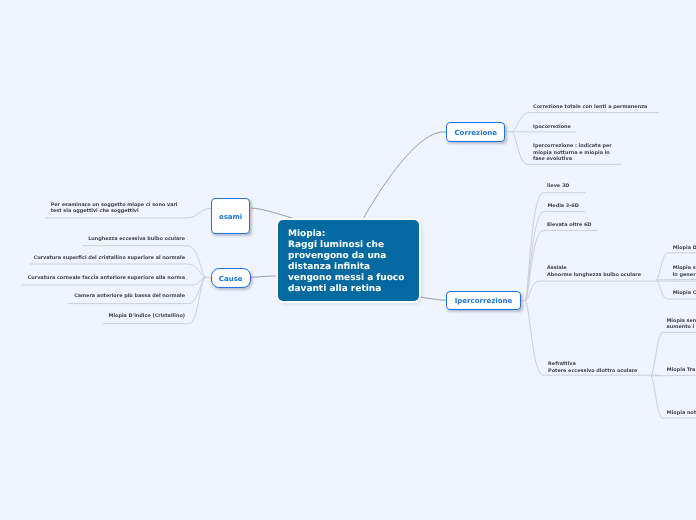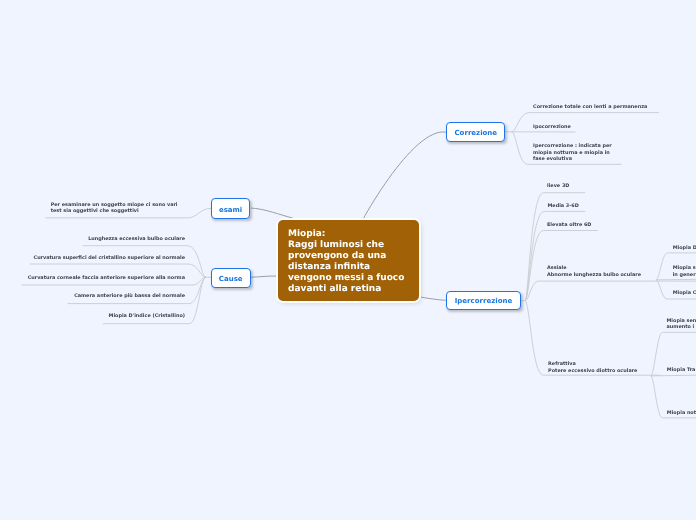--- a/index.html
+++ b/index.html
@@ -6,21 +6,21 @@
   body{width:696px;height:520px;overflow:hidden;background:#f0f4fe;
        font-family:"DejaVu Sans",sans-serif;
        -webkit-font-smoothing:antialiased;text-rendering:geometricPrecision;}
   #map{position:relative;width:696px;height:520px;overflow:hidden;
        transform:translateZ(0);will-change:transform;}
   svg.links{position:absolute;left:0;top:0;width:696px;height:520px;pointer-events:none;}
   .branch-node{position:absolute;box-sizing:border-box;background:#fff;
     border:1.9px solid #1e74e8;border-radius:4px;color:#1676dd;font-weight:bold;
     font-size:7px;display:flex;align-items:center;justify-content:center;line-height:9px;padding-top:3px;
     box-shadow:1.5px 2px 2.5px rgba(60,70,90,0.30);white-space:nowrap;}
-  .center-node{position:absolute;box-sizing:border-box;background:#a16207;color:#fff;
+  .center-node{position:absolute;box-sizing:border-box;background:#0369a1;color:#fff;
     font-weight:bold;font-size:9px;border-radius:5px;line-height:11px;
     padding:9px 10px;box-shadow:0 0 0 2px #fdfdfe, 1.5px 2px 4px rgba(60,70,90,0.22);
     white-space:pre-line;}
   .leaf{position:absolute;font-size:4.9px;color:#3c424f;line-height:6.5px;
     font-weight:bold;white-space:pre;}
   .leaf.l{text-align:right;}
 </style>
 </head>
 <body>
 
@@ -59,22 +59,22 @@
     </g>
   </svg>
 
   <div class="center-node" style="left:278px;top:220px;width:141px;height:81px;">Miopia:
 Raggi luminosi che
 provengono da una
 distanza infinita
 vengono messi a fuoco
 davanti alla retina</div>
 
-  <div class="branch-node" style="left:210.7px;top:198.2px;width:39.8px;height:21px;">esami</div>
-  <div class="branch-node" style="left:210.6px;top:267.5px;width:40.2px;height:20.2px;">Cause</div>
+  <div class="branch-node" style="left:210.7px;top:198.2px;width:39.8px;height:36px;">esami</div>
+  <div class="branch-node" style="left:210.6px;top:267.5px;width:40.2px;height:20.2px;border-radius:8px;">Cause</div>
   <div class="branch-node" style="left:446.3px;top:122.3px;width:59px;height:19.4px;text-align:center;">Correzione</div>
   <div class="branch-node" style="left:446.2px;top:290.7px;width:74.6px;height:19px;">Ipercorrezione</div>
 
   <div class="leaf" style="left:50.7px;top:201.5px;">Per esaminare un soggetto miope ci sono vari
 test sia oggettivi che soggettivi</div>
 
   <div class="leaf l" style="right:511px;top:235.5px;">Lunghezza eccessiva bulbo oculare</div>
   <div class="leaf l" style="right:511px;top:254.5px;">Curvatura superfici del cristallino superiore al normale</div>
   <div class="leaf l" style="right:511px;top:274.5px;">Curvatura corneale faccia anteriore superiore alla norma</div>
   <div class="leaf l" style="right:511px;top:292.5px;">Camera anteriore più bassa del normale</div>

